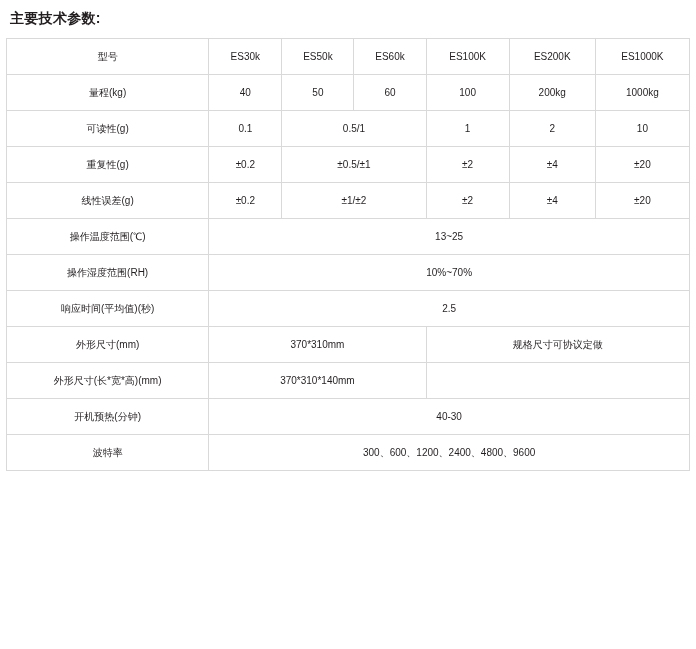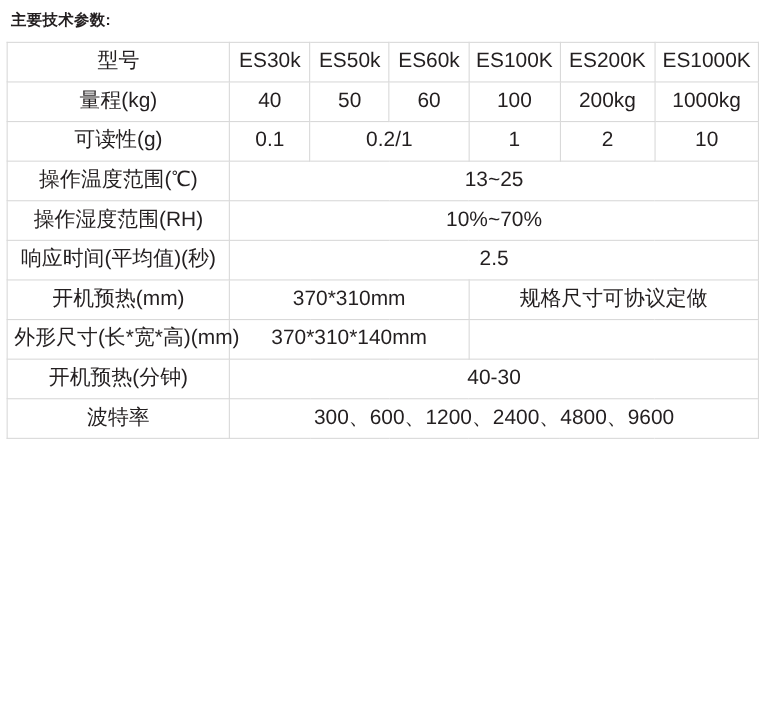--- a/index.html
+++ b/index.html
@@ -23,21 +23,21 @@
     font-size: 14px;
     font-weight: bold;
     color: #231f20;
     margin: 2px 0 10px 4px;
     letter-spacing: 0.3px;
   }
   table.spec {
     border-collapse: collapse;
     width: 684px;
     table-layout: fixed;
-    font-size: 19px;
+    font-size: 10px;
   }
   table.spec td {
     border: 1px solid #d9d9d9;
     height: 35px;
     padding: 0 6px;
     text-align: center;
     vertical-align: middle;
     color: #231f20;
     line-height: 1.3;
   }
@@ -84,39 +84,55 @@
           <td>40</td>
           <td>50</td>
           <td>60</td>
           <td>100</td>
           <td>200kg</td>
           <td>1000kg</td>
         </tr>
         <tr>
           <td class="rowhead">可读性(g)</td>
           <td>0.1</td>
-          <td colspan="2">0.2/1</td>
+          <td colspan="2">0.5/1</td>
           <td>1</td>
           <td>2</td>
           <td>10</td>
+        </tr>
+        <tr>
+          <td class="rowhead">重复性(g)</td>
+          <td>±0.2</td>
+          <td colspan="2">±0.5/±1</td>
+          <td>±2</td>
+          <td>±4</td>
+          <td>±20</td>
+        </tr>
+        <tr>
+          <td class="rowhead">线性误差(g)</td>
+          <td>±0.2</td>
+          <td colspan="2">±1/±2</td>
+          <td>±2</td>
+          <td>±4</td>
+          <td>±20</td>
         </tr>
         <tr>
           <td class="rowhead">操作温度范围(℃)</td>
           <td colspan="6">13~25</td>
         </tr>
         <tr>
           <td class="rowhead">操作湿度范围(RH)</td>
           <td colspan="6">10%~70%</td>
         </tr>
         <tr>
           <td class="rowhead">响应时间(平均值)(秒)</td>
           <td colspan="6">2.5</td>
         </tr>
         <tr>
-          <td class="rowhead">开机预热(mm)</td>
+          <td class="rowhead">外形尺寸(mm)</td>
           <td colspan="3">370*310mm</td>
           <td colspan="3">规格尺寸可协议定做</td>
         </tr>
         <tr>
           <td class="rowhead">外形尺寸(长*宽*高)(mm)</td>
           <td colspan="3">370*310*140mm</td>
           <td colspan="3"></td>
         </tr>
         <tr>
           <td class="rowhead">开机预热(分钟)</td>

